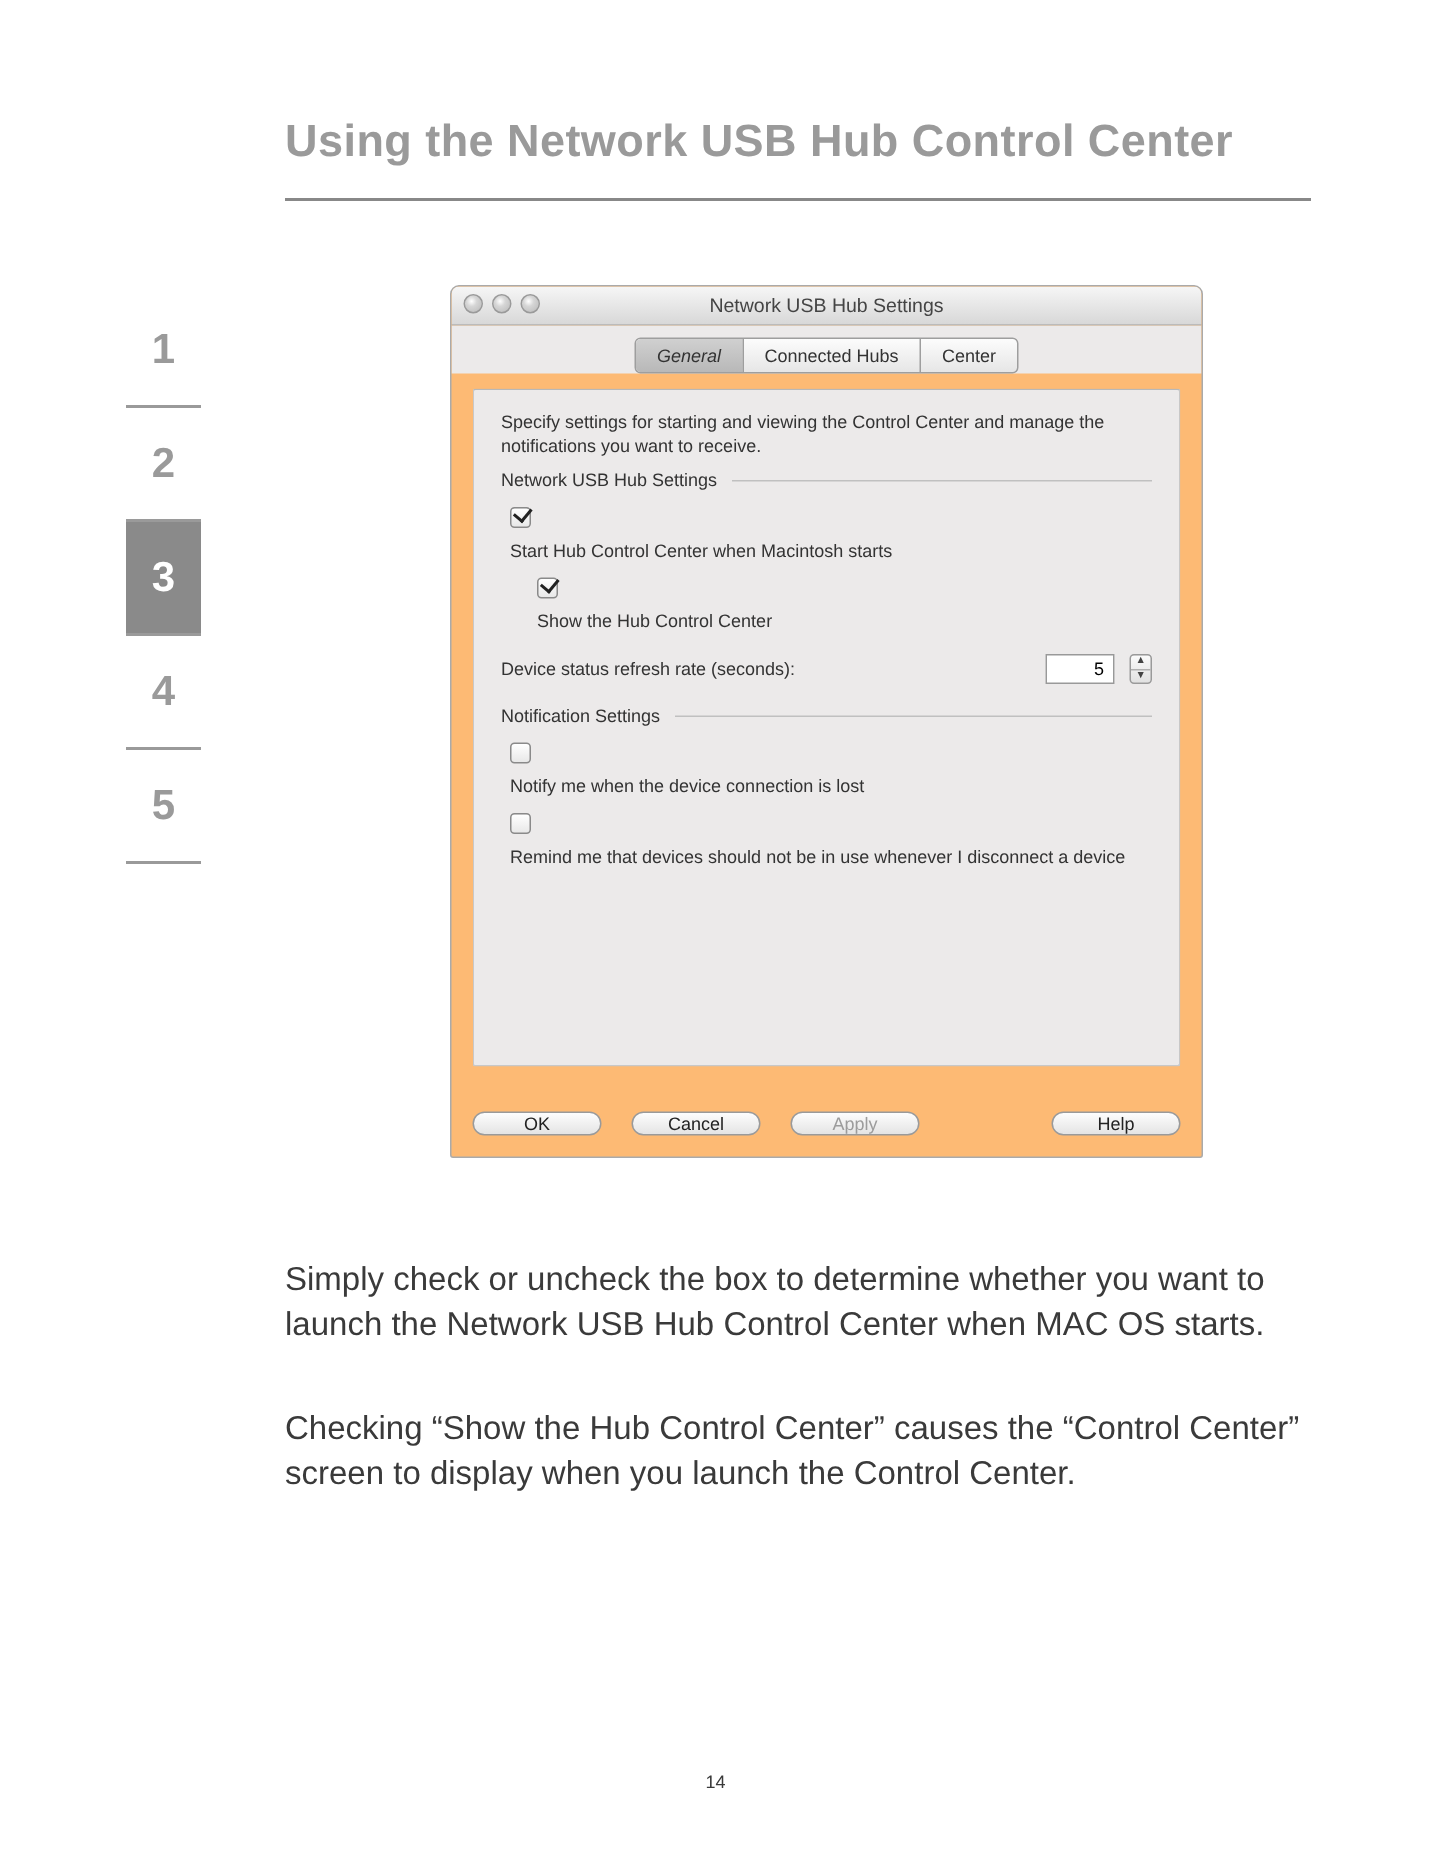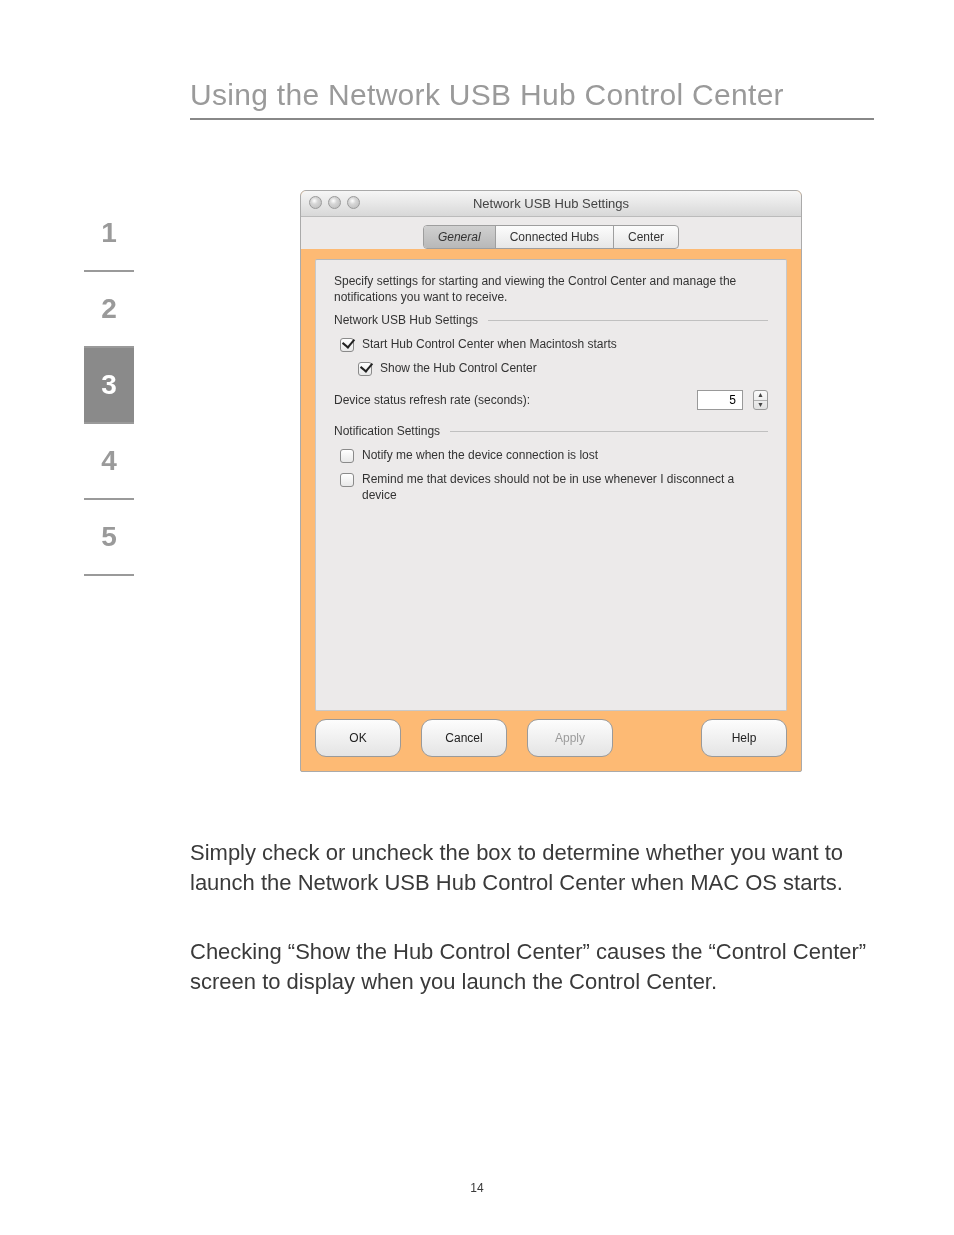--- a/index.html
+++ b/index.html
@@ -11,24 +11,24 @@
     color: #333;
     position: relative;
   }
 
   .page-title {
     position: absolute;
     top: 78px;
     left: 190px;
     right: 80px;
     font-size: 30px;
-    font-weight: 400;
+    font-weight: 700;
     color: #9a9a9a;
     border-bottom: 2px solid #888;
-    padding-bottom: 6px;
+    padding-bottom: 20px;
     letter-spacing: 0.3px;
   }
 
   
   .side-nav {
     position: absolute;
     left: 84px;
     top: 196px;
     width: 50px;
   }
@@ -141,20 +141,21 @@
     background: #c0c0c0;
     margin-left: 10px;
   }
 
   .check-row {
     display: flex;
     align-items: flex-start;
     gap: 8px;
     margin: 8px 0 8px 6px;
     line-height: 1.3;
+    flex-direction: column;
   }
   .indent { margin-left: 24px; }
   .cbx {
     width: 14px; height: 14px;
     border: 1px solid #8a8a8a;
     border-radius: 3px;
     background: linear-gradient(#fff,#e8e8e8);
     flex-shrink: 0;
     position: relative;
     margin-top: 1px;
@@ -205,21 +206,21 @@
   .button-row {
     position: absolute;
     left: 14px; right: 14px;
     bottom: 14px;
     display: flex;
     gap: 20px;
     justify-content: flex-start;
   }
   .mac-btn {
     min-width: 86px;
-    height: 38px;
+    height: 16px;
     border: 1px solid #9a9a9a;
     border-radius: 11px;
     background: linear-gradient(#fdfdfd,#e4e4e4);
     font-size: 12px;
     color: #222;
     display: flex;
     align-items: center;
     justify-content: center;
     padding: 0 16px;
     margin-top: 47px;

